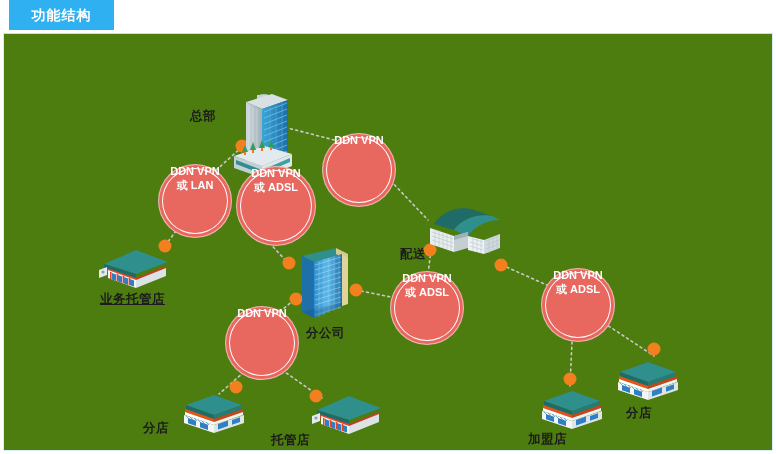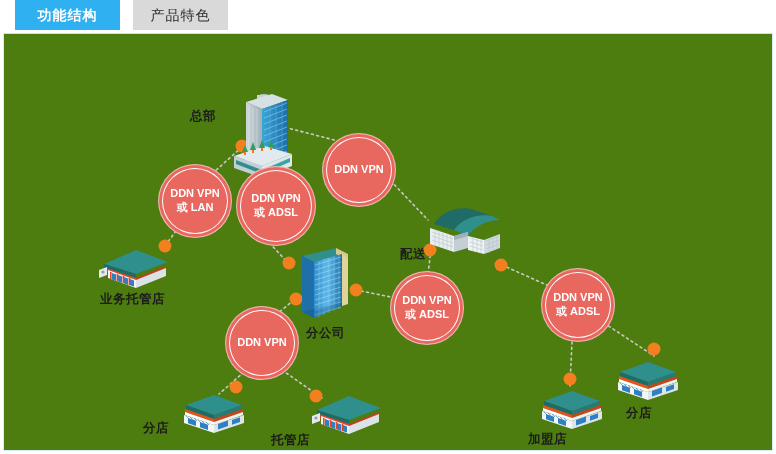--- a/index.html
+++ b/index.html
@@ -10,40 +10,40 @@
   }
   #root{position:relative;width:776px;height:454px;background:#fff;}
 
   
   .tabbar{position:absolute;left:0;top:0;height:30px;display:flex;align-items:flex-start;}
   .tab{
     height:30px;line-height:30px;text-align:center;
     font-size:14px;font-weight:bold;letter-spacing:1px;
     box-sizing:border-box;cursor:pointer;user-select:none;
   }
-  .tab.active{background:#2fb0f0;color:#ffffff;width:105px;margin-left:15px;}
+  .tab.active{background:#2fb0f0;color:#ffffff;width:105px;margin-left:9px;}
   .tab.inactive{background:#d9d9d9;color:#2b2b2b;width:95px;margin-left:13px;font-weight:normal;}
 
   
   .panel{
     position:absolute;left:3px;top:33px;width:770px;height:418px;
     box-sizing:border-box;
     border:1px solid #d6ecfb;border-top:1px solid #bfe2f8;
     background:#4d7c0f;overflow:hidden;
   }
 
   
   .canvas{position:absolute;left:0;top:0;width:770px;height:418px;}
   .canvas svg.links{position:absolute;left:0;top:0;width:770px;height:418px;}
 
   
   .vpn{
     position:absolute;border-radius:50%;
     background:#e8675f;
-    display:flex;flex-direction:column;align-items:center;justify-content:center;
+    display:flex;flex-direction:column;align-items:center;justify-content:flex-start;
     color:#ffffff;font-weight:bold;text-align:center;line-height:1.25;
     box-shadow:inset 0 0 0 3px #e8675f, inset 0 0 0 4px #ffffff, 0 0 0 1px #edb9b5;
     cursor:pointer;
   }
   .vpn .l1{display:block;}
   .vpn .l2{display:block;}
 
   
   .nlabel{
     position:absolute;font-size:12.5px;color:#1c1c1c;font-weight:bold;
@@ -54,21 +54,20 @@
   .node{position:absolute;}
   .node svg{display:block;overflow:visible;}
 </style>
 </head>
 <body>
 
 <div id="root">
 
   <div class="tabbar">
     <div class="tab active">功能结构</div>
-    <div class="tab inactive">产品特色</div>
   </div>
 
   <div class="panel">
     <div class="canvas">
 
       <svg class="links" viewBox="0 0 770 418">
         <g stroke="#c9c9c9" stroke-width="1.6" stroke-dasharray="2,3.4" fill="none" stroke-linecap="round">
 
           <path d="M276,92 L338,108"></path>
 
@@ -246,21 +245,21 @@
             <rect x="14" y="24" width="1.6" height="7"></rect>
             <rect x="20.6" y="26" width="1.6" height="7"></rect>
             <rect x="26.6" y="28" width="1.6" height="7"></rect>
             <rect x="32.6" y="30" width="1.6" height="7"></rect>
           </g>
 
           <polygon points="3,22 11,19 11,27 3,30" fill="#e4eaed"></polygon>
           <circle cx="7" cy="24" r="1.6" fill="#8fa3ab"></circle>
         </svg>
       </div>
-      <div class="nlabel" style="left:96px;top:257px;">业务托管店</div>
+      <div class="nlabel" style="left:96px;top:257px;text-decoration:underline;">业务托管店</div>
 
       <div class="node" style="left:172px;top:359px;">
         <svg width="74" height="42" viewBox="0 0 74 42">
           <polygon points="10,12 38,2 66,12 38,22" fill="#2f8f8d"></polygon>
           <polygon points="10,12 38,22 38,26 10,16" fill="#1f6b68"></polygon>
           <polygon points="38,22 66,12 66,16 38,26" fill="#267a77"></polygon>
 
           <polygon points="9,16 38,26 38,29 9,19" fill="#e8511f"></polygon>
           <polygon points="38,26 67,16 67,19 38,29" fill="#c8441a"></polygon>
 

